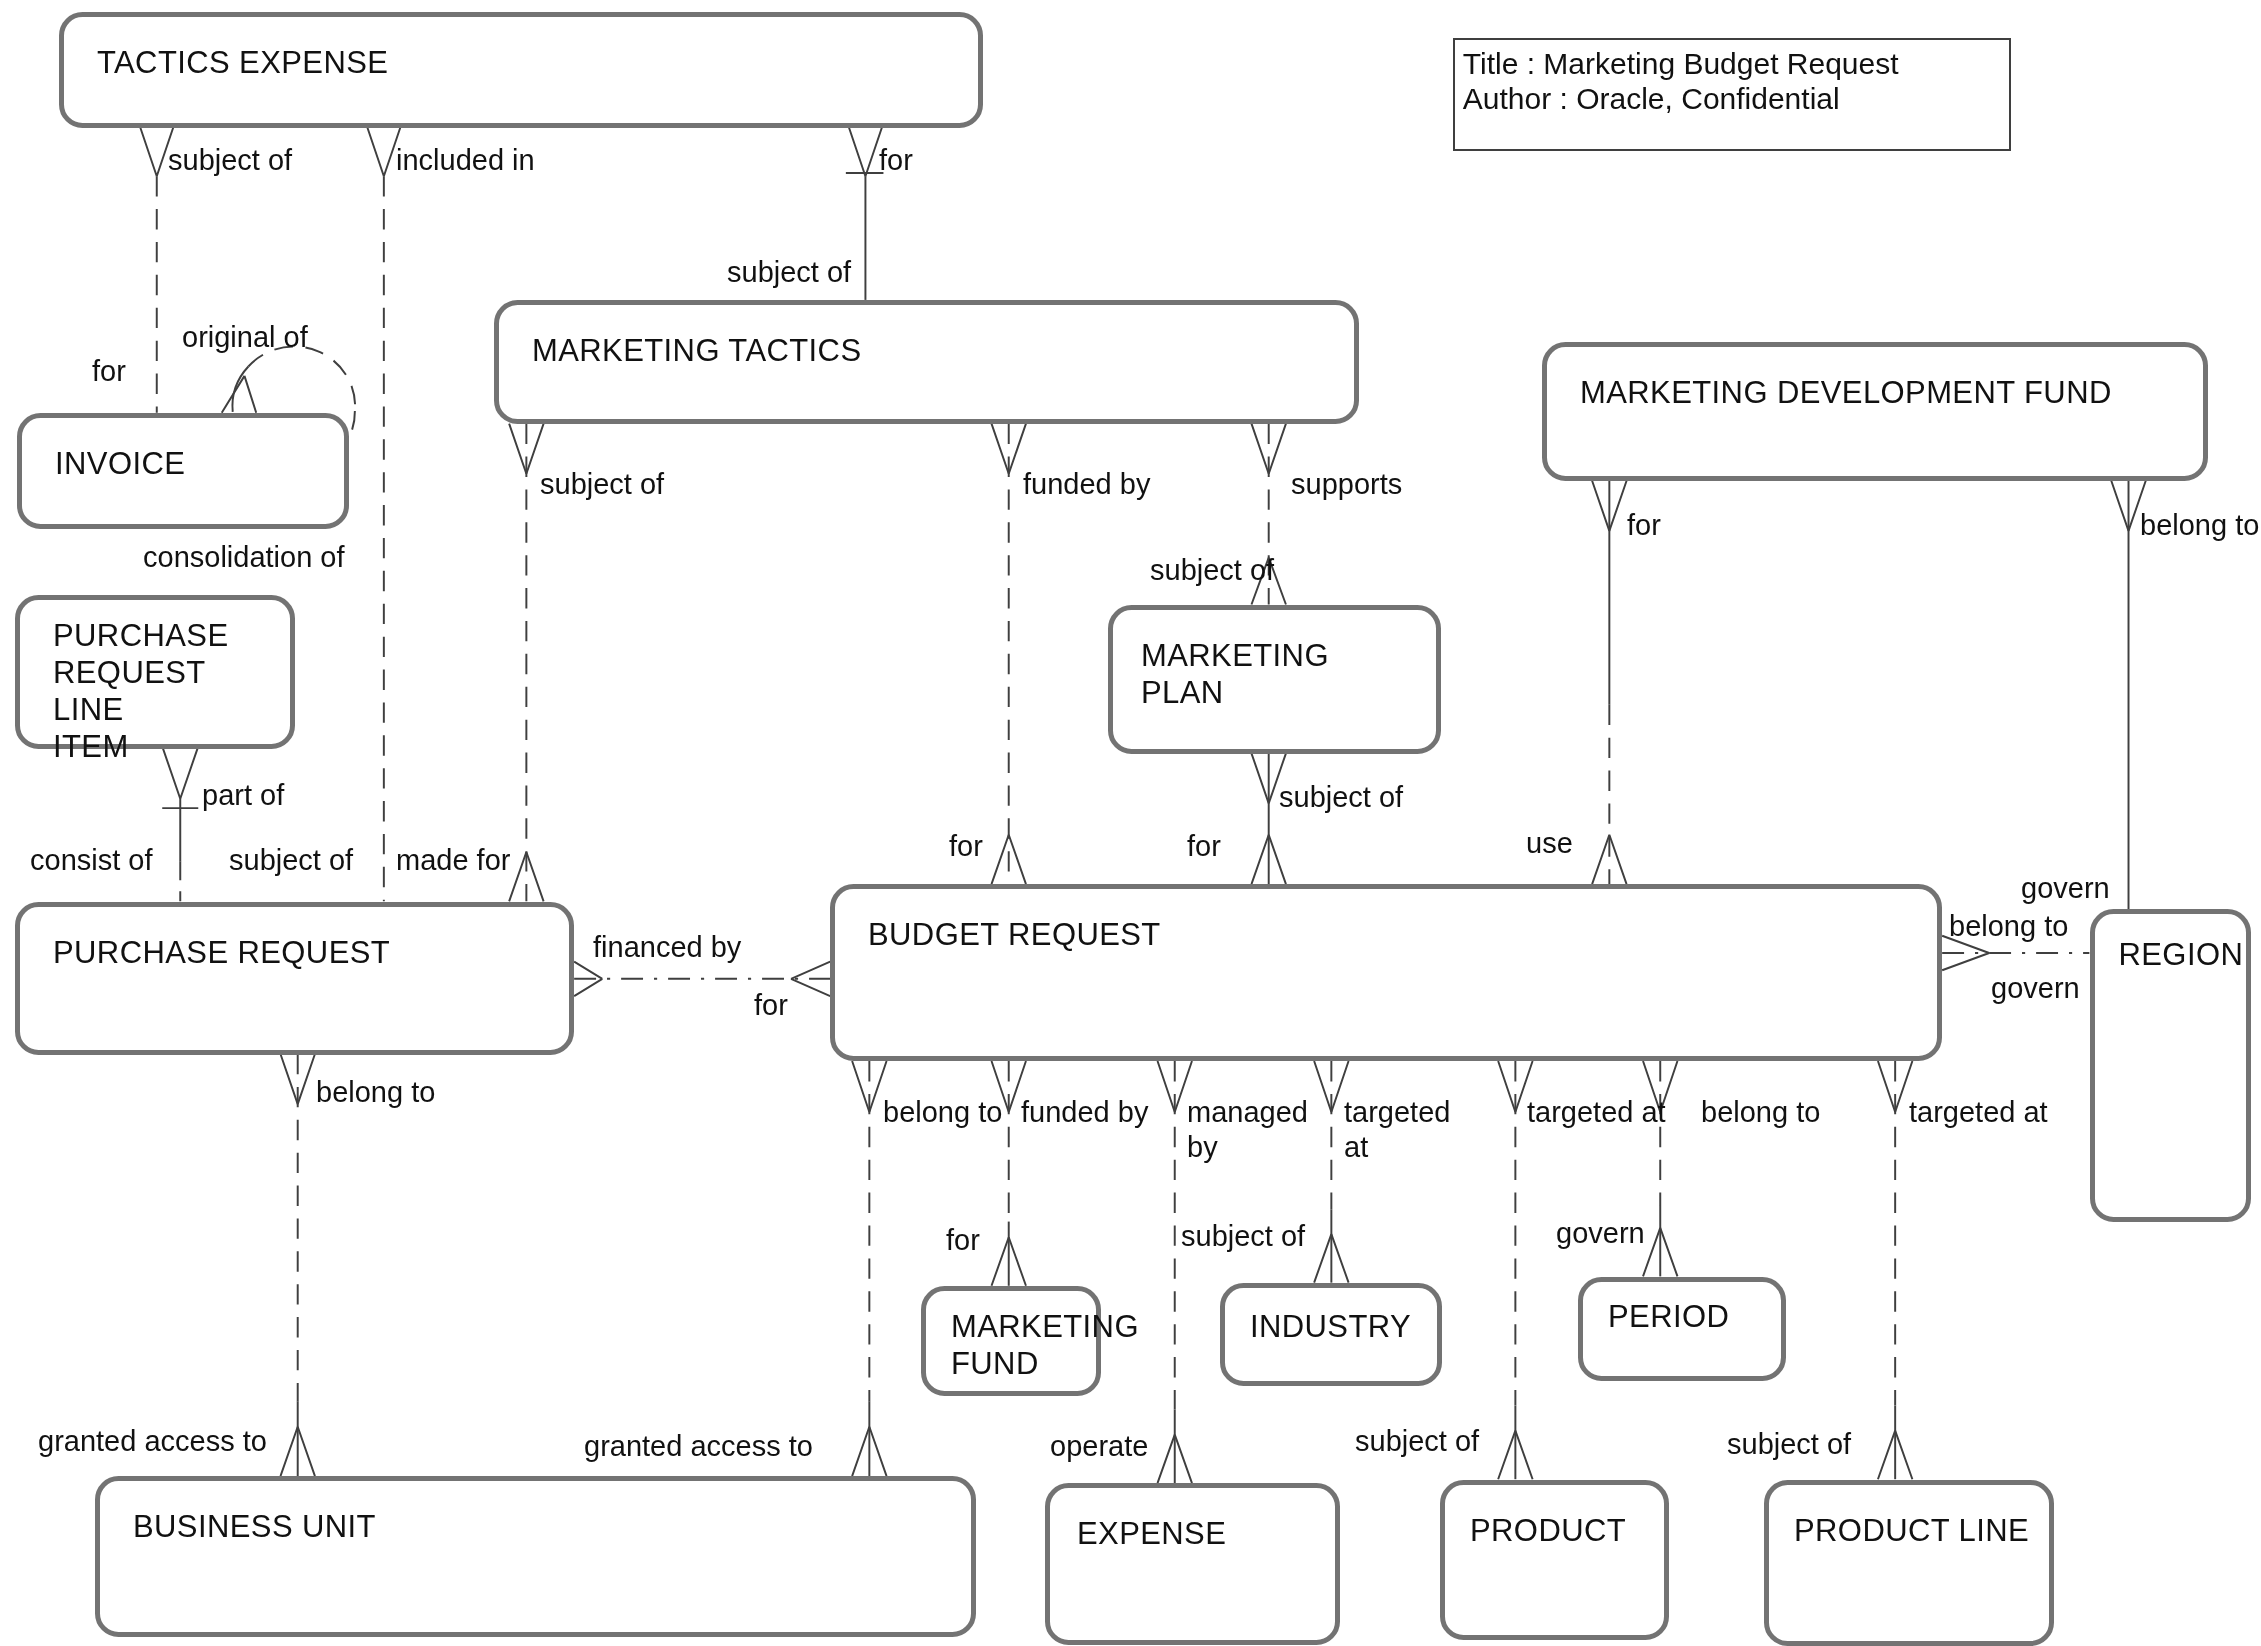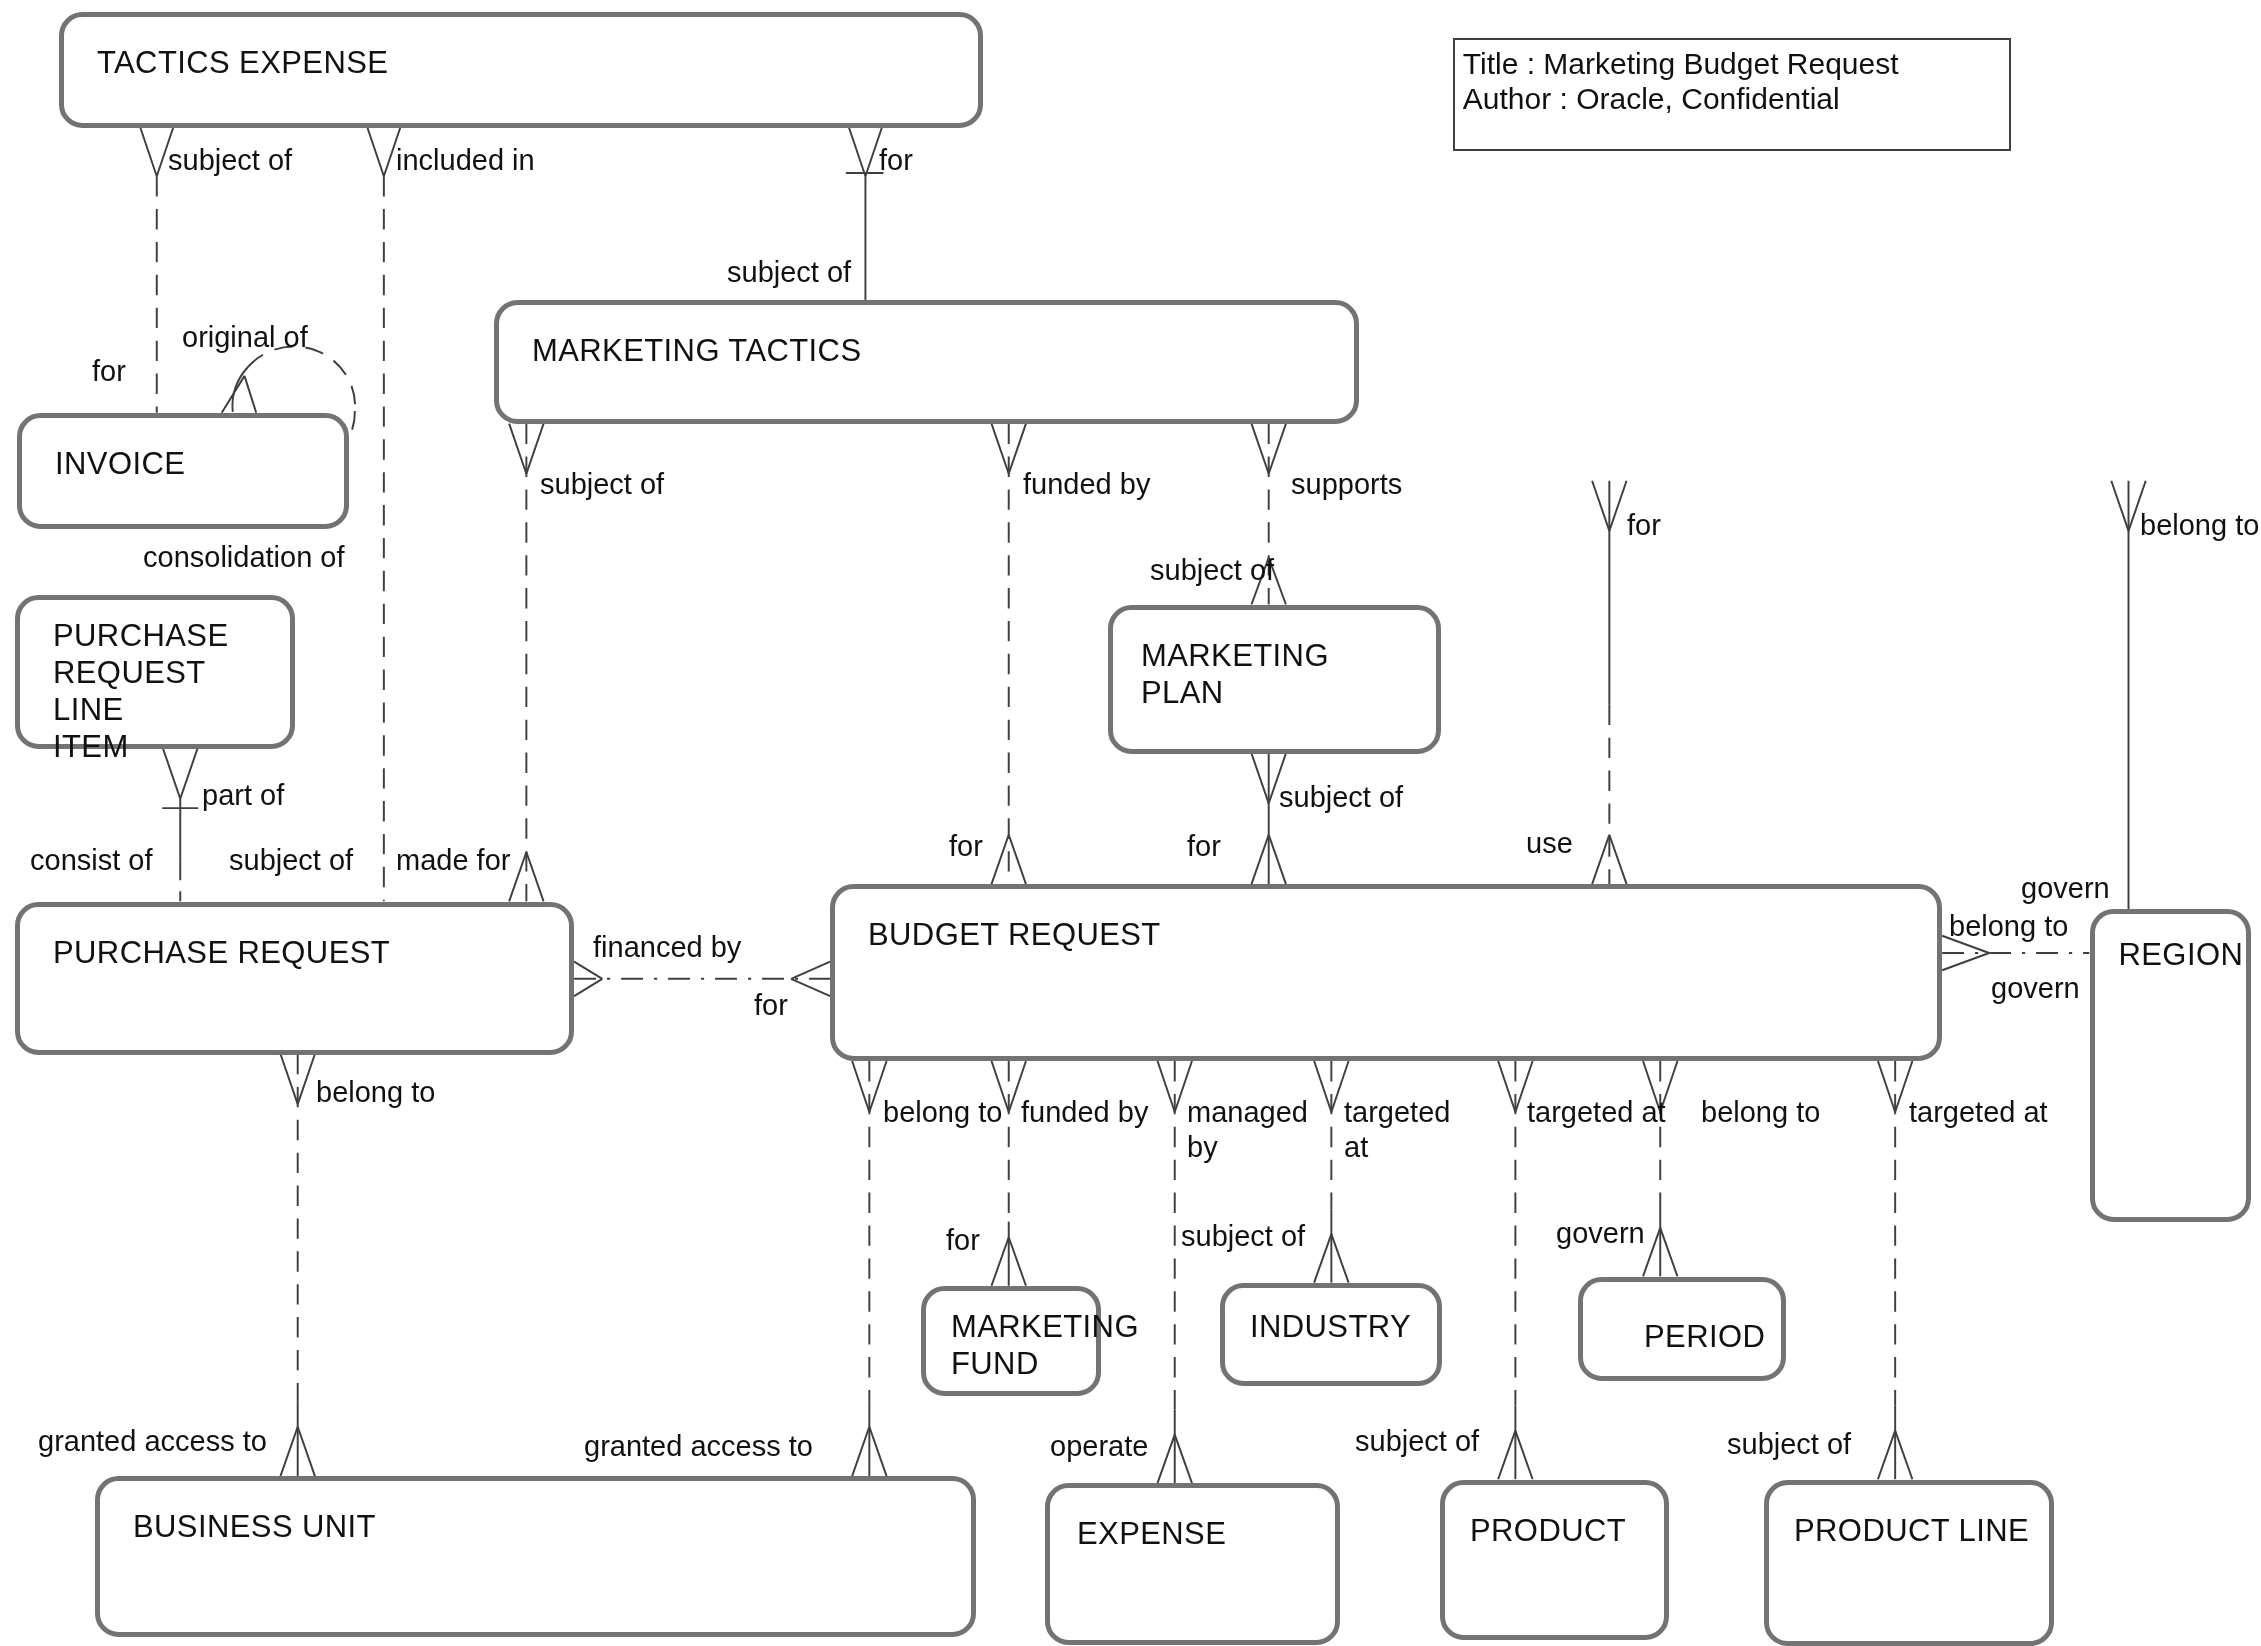--- a/index.html
+++ b/index.html
@@ -193,20 +193,23 @@
 
   <div id="title-box" style="left:1453px;top:38px;width:558px;height:113px;">
     <div class="tline">Title : Marketing Budget Request</div>
     <div class="tline">Author : Oracle, Confidential</div>
   </div>
 
   <div class="entity" style="left:494px;top:300px;width:865px;height:124px;">
     <span class="ename">MARKETING TACTICS</span>
   </div>
 
+  <div class="entity" style="left:1542px;top:342px;width:666px;height:139px;">
+    <span class="ename">MARKETING DEVELOPMENT FUND</span>
+  </div>
 
   <div class="entity" style="left:17px;top:413px;width:332px;height:116px;">
     <span class="ename">INVOICE</span>
   </div>
 
   <div class="entity" style="left:15px;top:595px;width:280px;height:154px;">
     <span class="ename" style="padding-top:17px;">PURCHASE
 REQUEST LINE
 ITEM</span>
   </div>
@@ -230,21 +233,21 @@
   <div class="entity" style="left:921px;top:1286px;width:180px;height:110px;">
     <span class="ename" style="padding-left:25px;padding-top:17px;">MARKETING
 FUND</span>
   </div>
 
   <div class="entity" style="left:1220px;top:1283px;width:222px;height:103px;">
     <span class="ename" style="padding-left:25px;padding-top:20.4px;">INDUSTRY</span>
   </div>
 
   <div class="entity" style="left:1578px;top:1277px;width:208px;height:104px;">
-    <span class="ename" style="padding-left:25px;padding-top:36px;text-align:right;">PERIOD</span>
+    <span class="ename" style="padding-left:25px;padding-top:16px;">PERIOD</span>
   </div>
 
   <div class="entity" style="left:95px;top:1476px;width:881px;height:161px;">
     <span class="ename">BUSINESS UNIT</span>
   </div>
 
   <div class="entity" style="left:1045px;top:1483px;width:295px;height:162px;">
     <span class="ename" style="padding-left:27px;">EXPENSE</span>
   </div>
 

